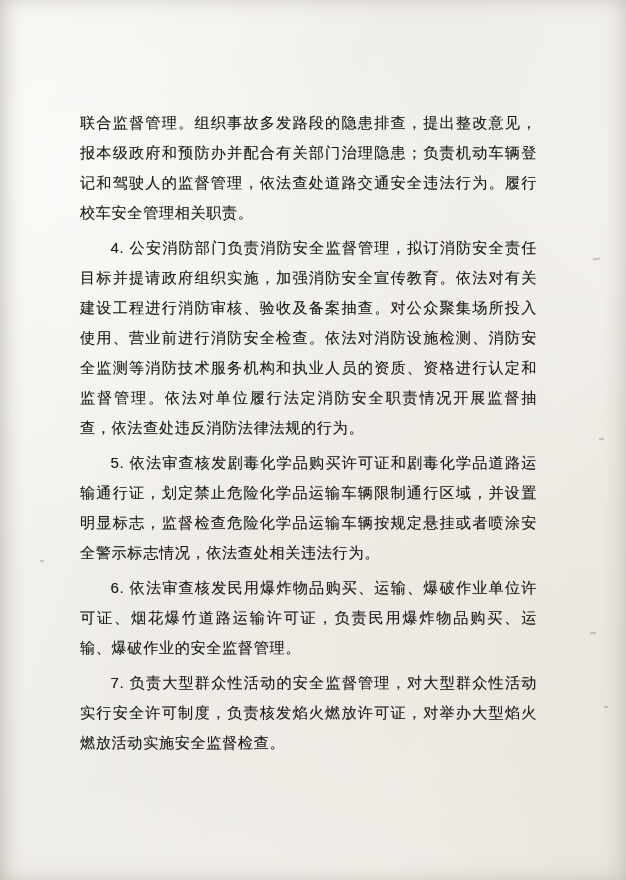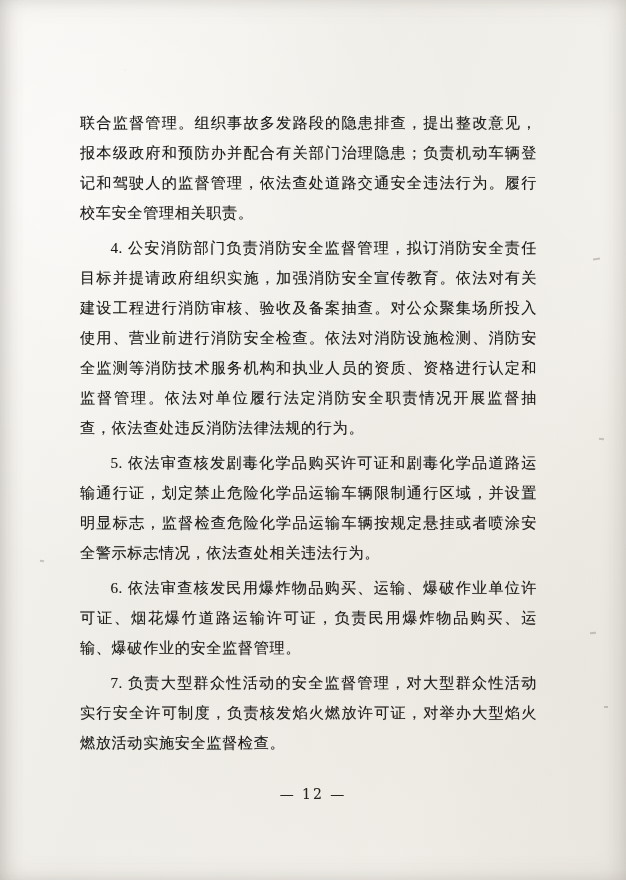--- a/index.html
+++ b/index.html
@@ -58,21 +58,21 @@
   }
 
   p.para {
     margin: 0 11px 0.30em 0;
     font-size: 15.2px;
     line-height: 1.98;
     letter-spacing: 0.6px;
     color: #1d1c1a;
     text-align: justify;
     text-justify: inter-character;
-    font-family: Liberation Serif, serif;
+    font-family: Liberation Sans, sans-serif;
     text-shadow: 0 0 0.7px rgba(30,28,26,0.38);
   }
   p.indent {
     text-indent: 2em;
   }
   p.last {
     margin-bottom: 0;
   }
 
   #page-number {
@@ -112,14 +112,13 @@
   <div class="scan-mark m5"></div>
 
   <div id="doc-body">
     <p class="para">联合监督管理。组织事故多发路段的隐患排查，提出整改意见，报本级政府和预防办并配合有关部门治理隐患；负责机动车辆登记和驾驶人的监督管理，依法查处道路交通安全违法行为。履行校车安全管理相关职责。</p>
     <p class="para indent">4. 公安消防部门负责消防安全监督管理，拟订消防安全责任目标并提请政府组织实施，加强消防安全宣传教育。依法对有关建设工程进行消防审核、验收及备案抽查。对公众聚集场所投入使用、营业前进行消防安全检查。依法对消防设施检测、消防安全监测等消防技术服务机构和执业人员的资质、资格进行认定和监督管理。依法对单位履行法定消防安全职责情况开展监督抽查，依法查处违反消防法律法规的行为。</p>
     <p class="para indent">5. 依法审查核发剧毒化学品购买许可证和剧毒化学品道路运输通行证，划定禁止危险化学品运输车辆限制通行区域，并设置明显标志，监督检查危险化学品运输车辆按规定悬挂或者喷涂安全警示标志情况，依法查处相关违法行为。</p>
     <p class="para indent">6. 依法审查核发民用爆炸物品购买、运输、爆破作业单位许可证、烟花爆竹道路运输许可证，负责民用爆炸物品购买、运输、爆破作业的安全监督管理。</p>
     <p class="para indent last">7. 负责大型群众性活动的安全监督管理，对大型群众性活动实行安全许可制度，负责核发焰火燃放许可证，对举办大型焰火燃放活动实施安全监督检查。</p>
   </div>
 
-  <div id="page-number">— 12 —</div>
 </div>
 
 </body></html>

